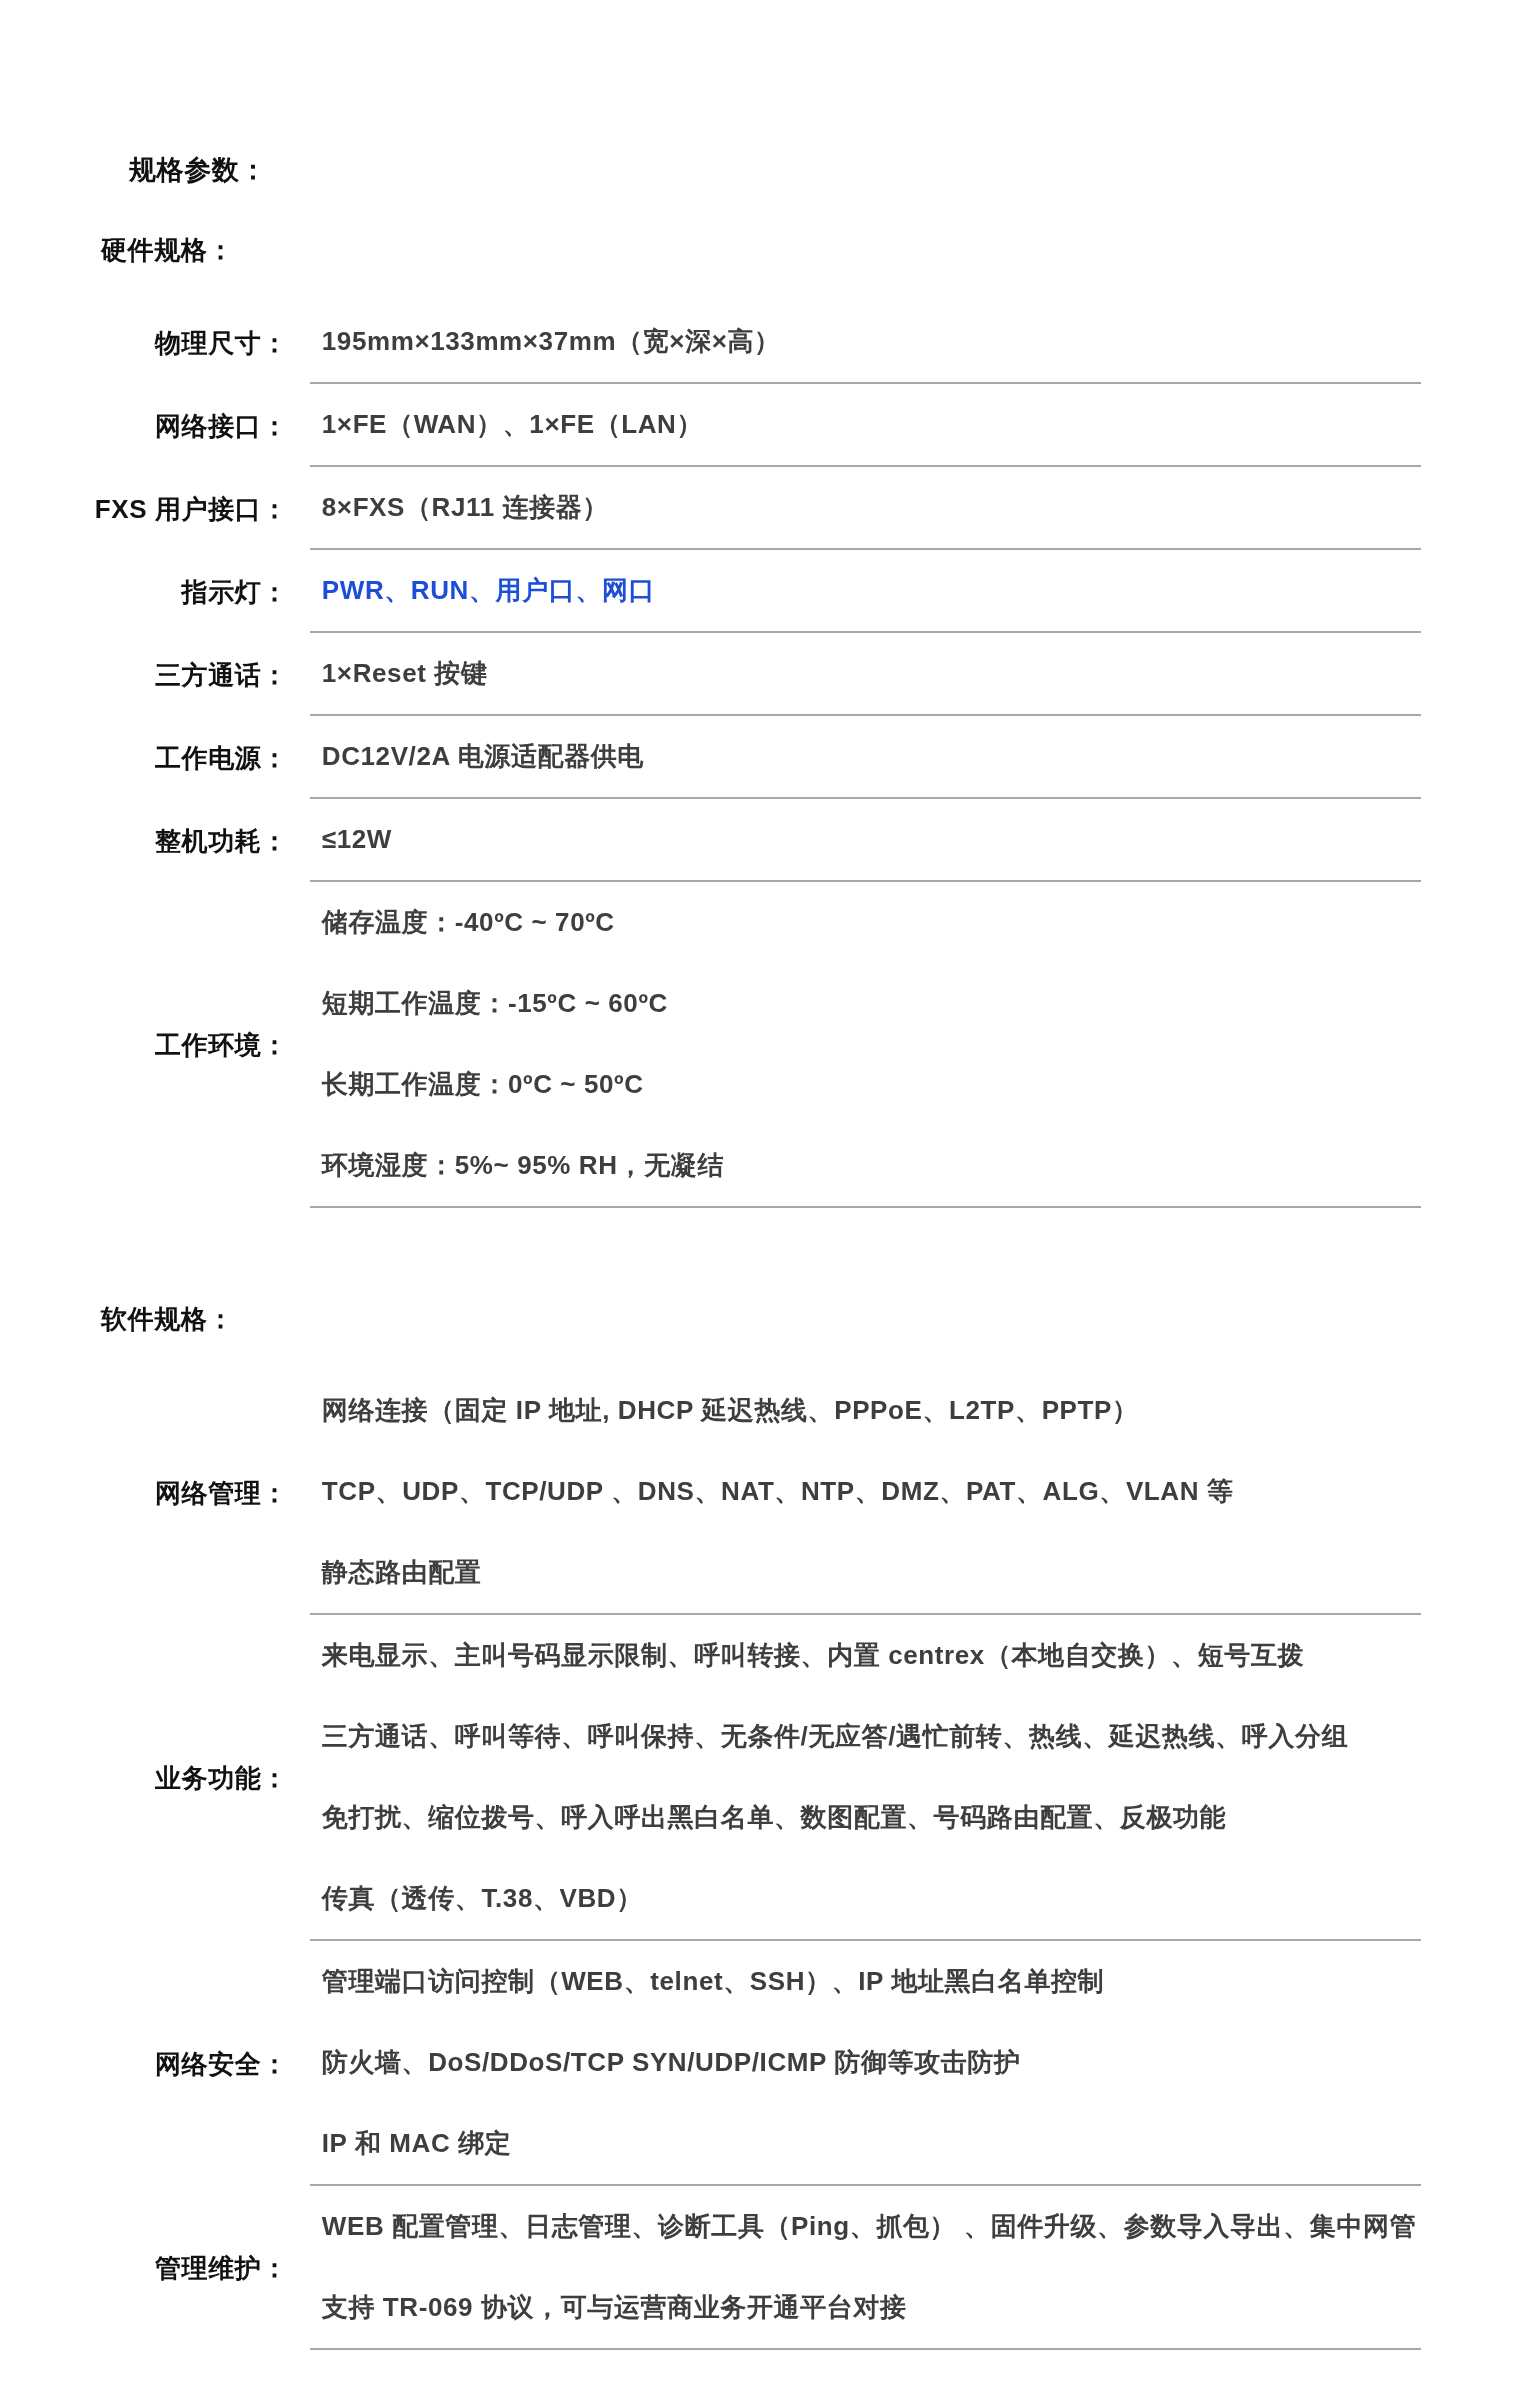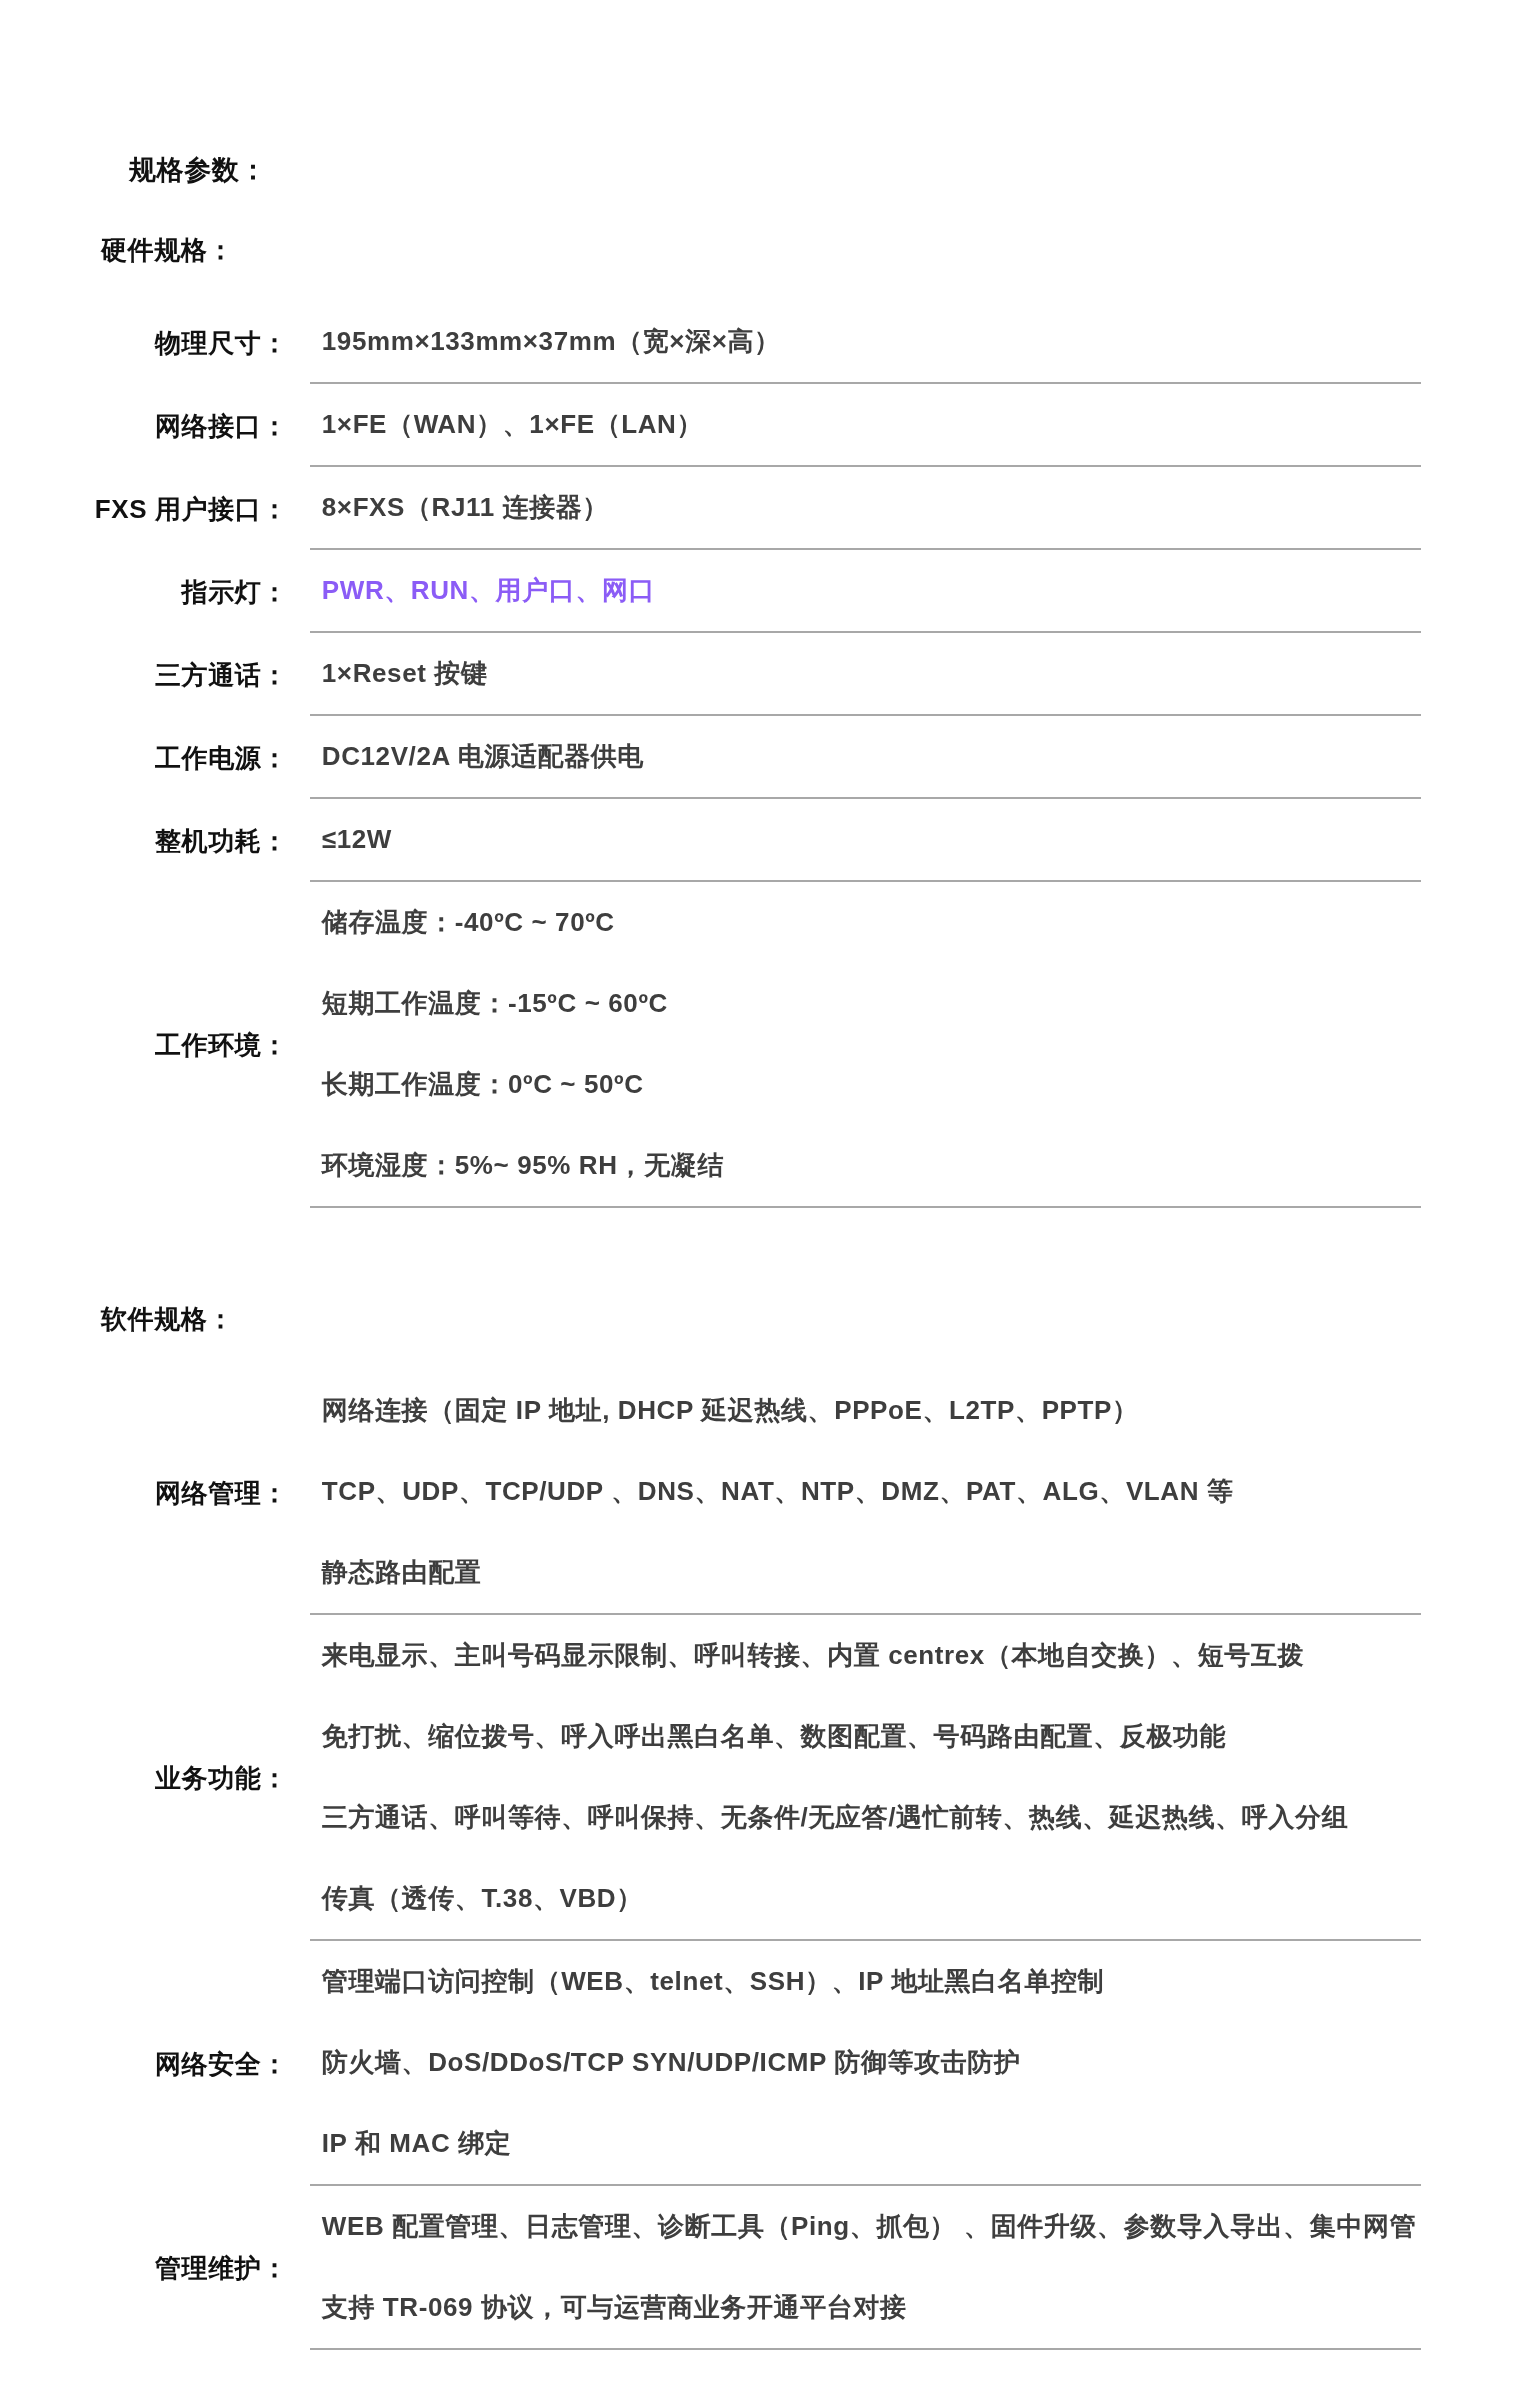--- a/index.html
+++ b/index.html
@@ -94,21 +94,21 @@
           </div>
           <div class="spec-row">
             <div class="spec-label" style="color: rgb(17, 17, 17);">FXS 用户接口：</div>
             <div class="spec-value" style="border-bottom-color: rgb(168, 168, 168);">
               <div class="value-line" style="color: rgb(62, 62, 62);">8×FXS（RJ11 连接器）</div>
             </div>
           </div>
           <div class="spec-row">
             <div class="spec-label" style="color: rgb(17, 17, 17);">指示灯：</div>
             <div class="spec-value" style="border-bottom-color: rgb(168, 168, 168);">
-              <div class="value-line" style="color: #8b5cf6;">PWR、RUN、用户口、网口</div>
+              <div class="value-line" style="color: #1d4ed8;">PWR、RUN、用户口、网口</div>
             </div>
           </div>
           <div class="spec-row">
             <div class="spec-label" style="color: rgb(17, 17, 17);">三方通话：</div>
             <div class="spec-value" style="border-bottom-color: rgb(168, 168, 168);">
               <div class="value-line" style="color: rgb(62, 62, 62);">1×Reset 按键</div>
             </div>
           </div>
           <div class="spec-row">
             <div class="spec-label" style="color: rgb(17, 17, 17);">工作电源：</div>
@@ -141,22 +141,22 @@
             <div class="spec-value" style="border-bottom-color: rgb(168, 168, 168);">
               <div class="value-line" style="color: rgb(62, 62, 62);">网络连接（固定 IP 地址, DHCP 延迟热线、PPPoE、L2TP、PPTP）</div>
               <div class="value-line" style="color: rgb(62, 62, 62);">TCP、UDP、TCP/UDP 、DNS、NAT、NTP、DMZ、PAT、ALG、VLAN 等</div>
               <div class="value-line" style="color: rgb(62, 62, 62);">静态路由配置</div>
             </div>
           </div>
           <div class="spec-row">
             <div class="spec-label" style="color: rgb(17, 17, 17);">业务功能：</div>
             <div class="spec-value" style="border-bottom-color: rgb(168, 168, 168);">
               <div class="value-line" style="color: rgb(62, 62, 62);">来电显示、主叫号码显示限制、呼叫转接、内置 centrex（本地自交换）、短号互拨</div>
+              <div class="value-line" style="color: rgb(62, 62, 62);">三方通话、呼叫等待、呼叫保持、无条件/无应答/遇忙前转、热线、延迟热线、呼入分组</div>
               <div class="value-line" style="color: rgb(62, 62, 62);">免打扰、缩位拨号、呼入呼出黑白名单、数图配置、号码路由配置、反极功能</div>
-              <div class="value-line" style="color: rgb(62, 62, 62);">三方通话、呼叫等待、呼叫保持、无条件/无应答/遇忙前转、热线、延迟热线、呼入分组</div>
               <div class="value-line" style="color: rgb(62, 62, 62);">传真（透传、T.38、VBD）</div>
             </div>
           </div>
           <div class="spec-row">
             <div class="spec-label" style="color: rgb(17, 17, 17);">网络安全：</div>
             <div class="spec-value" style="border-bottom-color: rgb(168, 168, 168);">
               <div class="value-line" style="color: rgb(62, 62, 62);">管理端口访问控制（WEB、telnet、SSH）、IP 地址黑白名单控制</div>
               <div class="value-line" style="color: rgb(62, 62, 62);">防火墙、DoS/DDoS/TCP SYN/UDP/ICMP 防御等攻击防护</div>
               <div class="value-line" style="color: rgb(62, 62, 62);">IP 和 MAC 绑定</div>
             </div>

